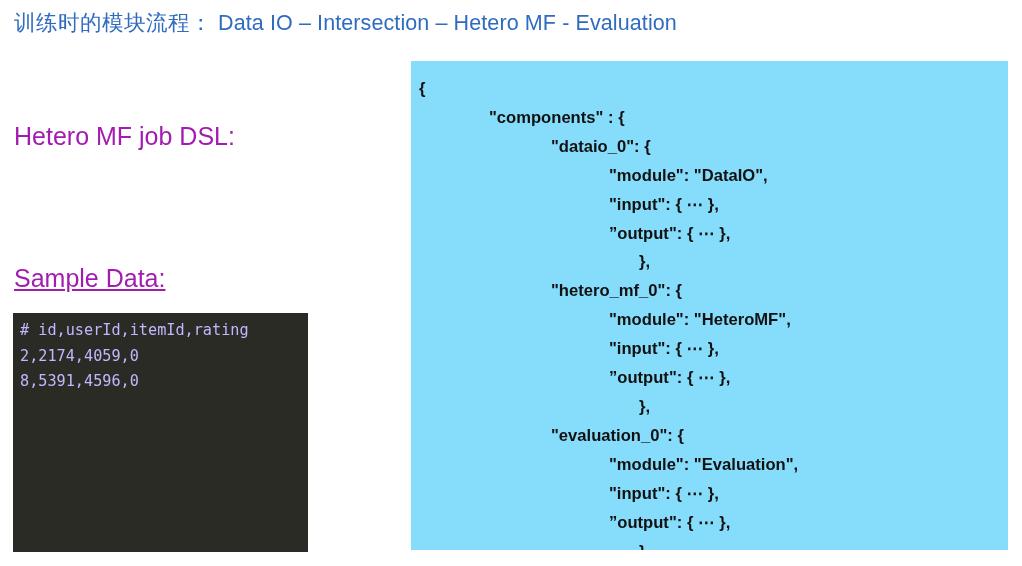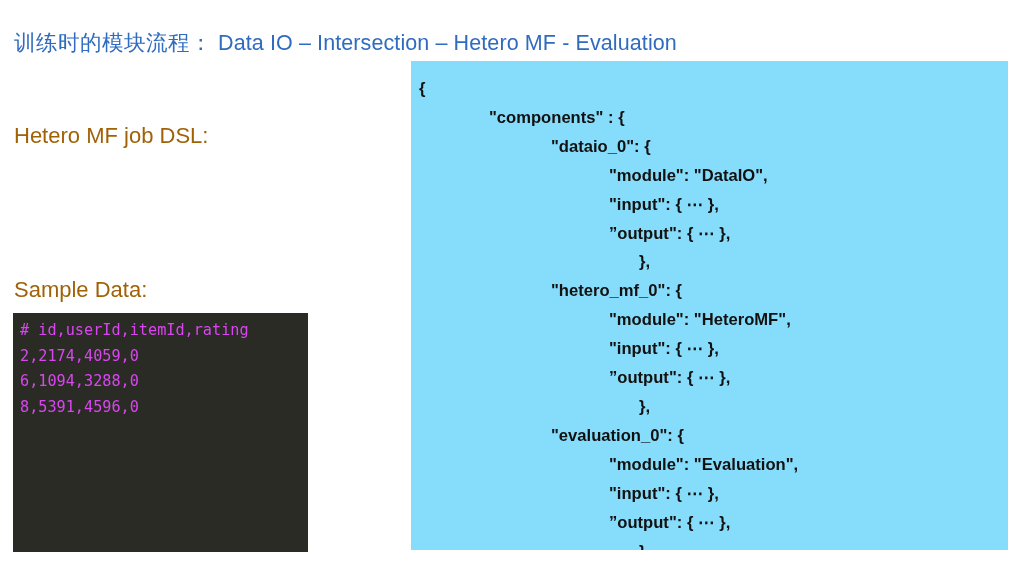--- a/index.html
+++ b/index.html
@@ -19,52 +19,51 @@
   
   #slide-heading {
     position: absolute;
     left: 14px;
     top: 8px;
     font-size: 21.5px;
     line-height: 30px;
     color: #2f6cbf;
     white-space: nowrap;
     letter-spacing: 0.1px;
-    margin-top: 20px;
   }
   #slide-heading .cjk-part { letter-spacing: 0.5px; }
 
   
   .side-label {
     position: absolute;
     left: 14px;
-    font-size: 22px;
+    font-size: 25px;
     line-height: 28px;
-    color: #a16207;
+    color: #a21caf;
     white-space: nowrap;
   }
   #label-dsl  { top: 122px; }
-  #label-data { top: 276px; }
+  #label-data { top: 264px; text-decoration: underline; }
 
   
   #sample-data-block {
     position: absolute;
     left: 13px;
     top: 313px;
     width: 295px;
     height: 239px;
     background: #2b2b26;
     padding: 5px 0 4px 7px;
     overflow: hidden;
   }
   #sample-data-block .term-line {
     font-family: "DejaVu Sans Mono", monospace;
     font-size: 15.2px;
     line-height: 25.6px;
-    color: #d946ef;
+    color: #c4b5fd;
     white-space: pre;
     letter-spacing: 0px;
   }
 
   
   #dsl-panel {
     position: absolute;
     left: 411px;
     top: 61px;
     width: 597px;
@@ -97,21 +96,20 @@
   <span>Data IO – Intersection – Hetero MF - Evaluation</span>
 </div>
 
 <div class="side-label" id="label-dsl">Hetero MF job DSL:</div>
 
 <div class="side-label" id="label-data">Sample Data:</div>
 
 <div id="sample-data-block">
   <div class="term-line"># id,userId,itemId,rating</div>
   <div class="term-line">2,2174,4059,0</div>
-  <div class="term-line">6,1094,3288,0</div>
   <div class="term-line">8,5391,4596,0</div>
 </div>
 
 <div id="dsl-panel">
   <div class="json-line ind-0">{</div>
   <div class="json-line ind-1">"components" : {</div>
   <div class="json-line ind-2">"dataio_0": {</div>
   <div class="json-line ind-3">"module": "DataIO",</div>
   <div class="json-line ind-3">"input": { ⋯ },</div>
   <div class="json-line ind-3">”output": { ⋯ },</div>

